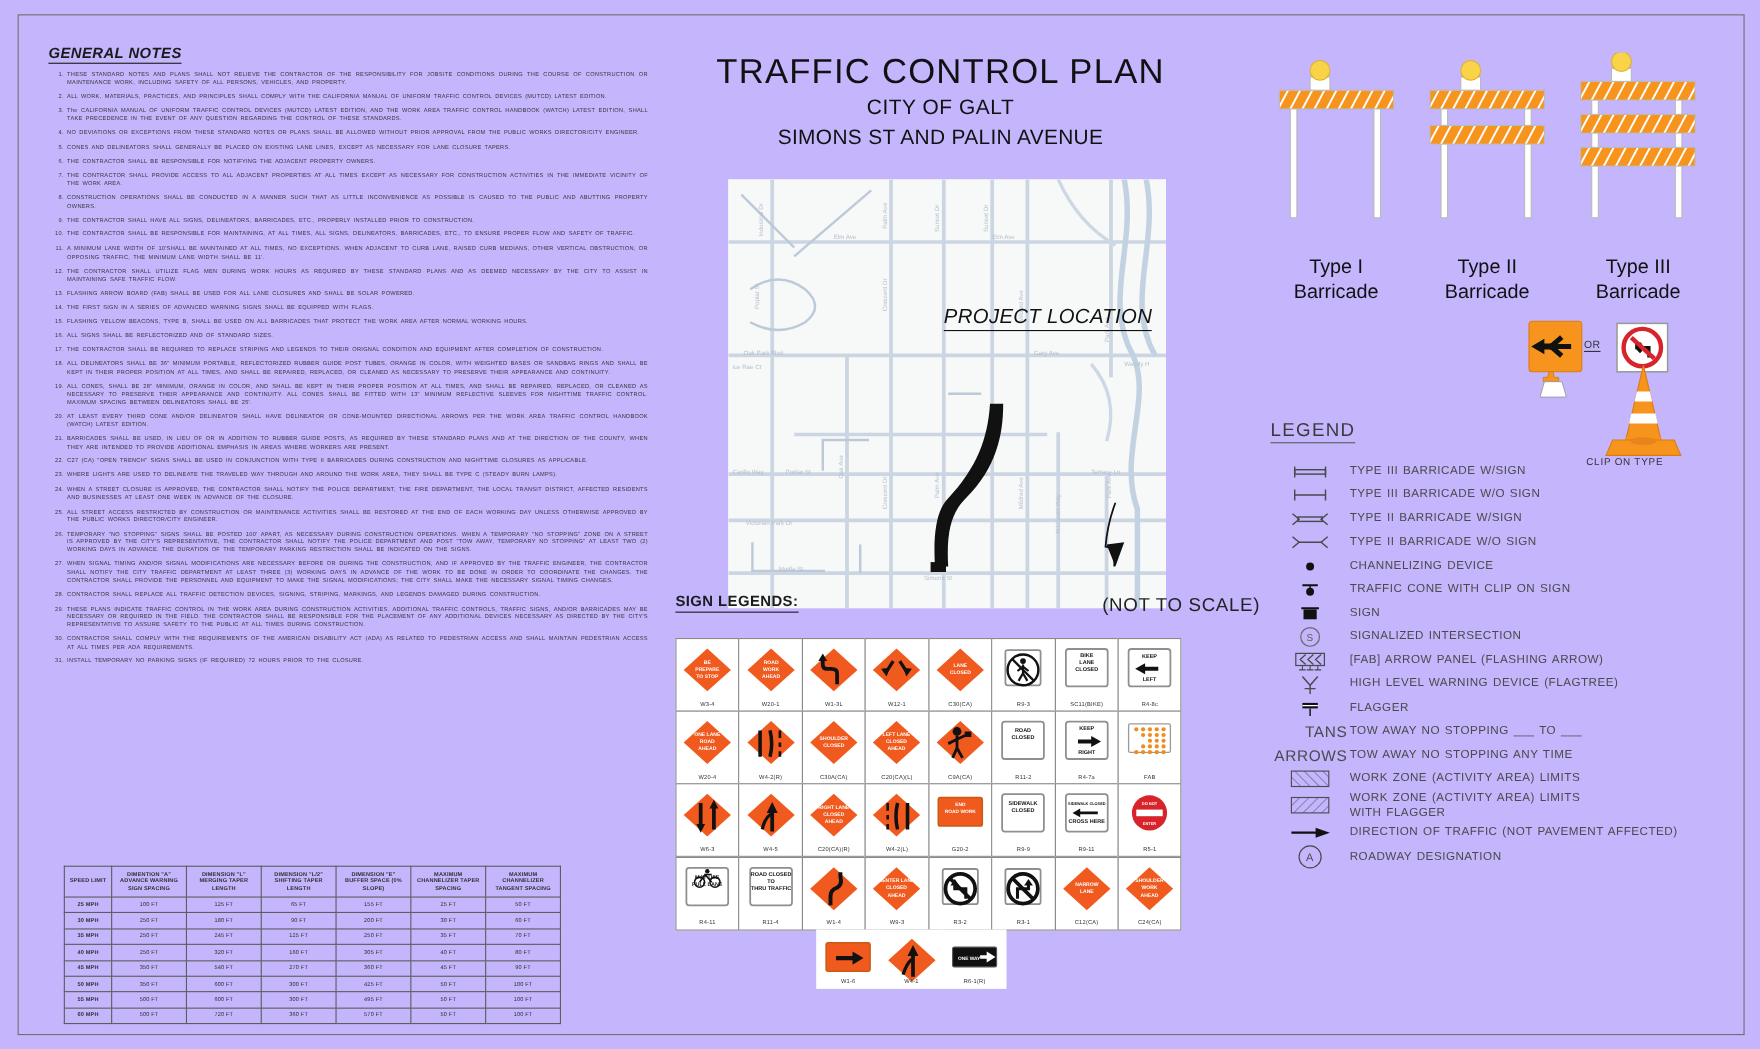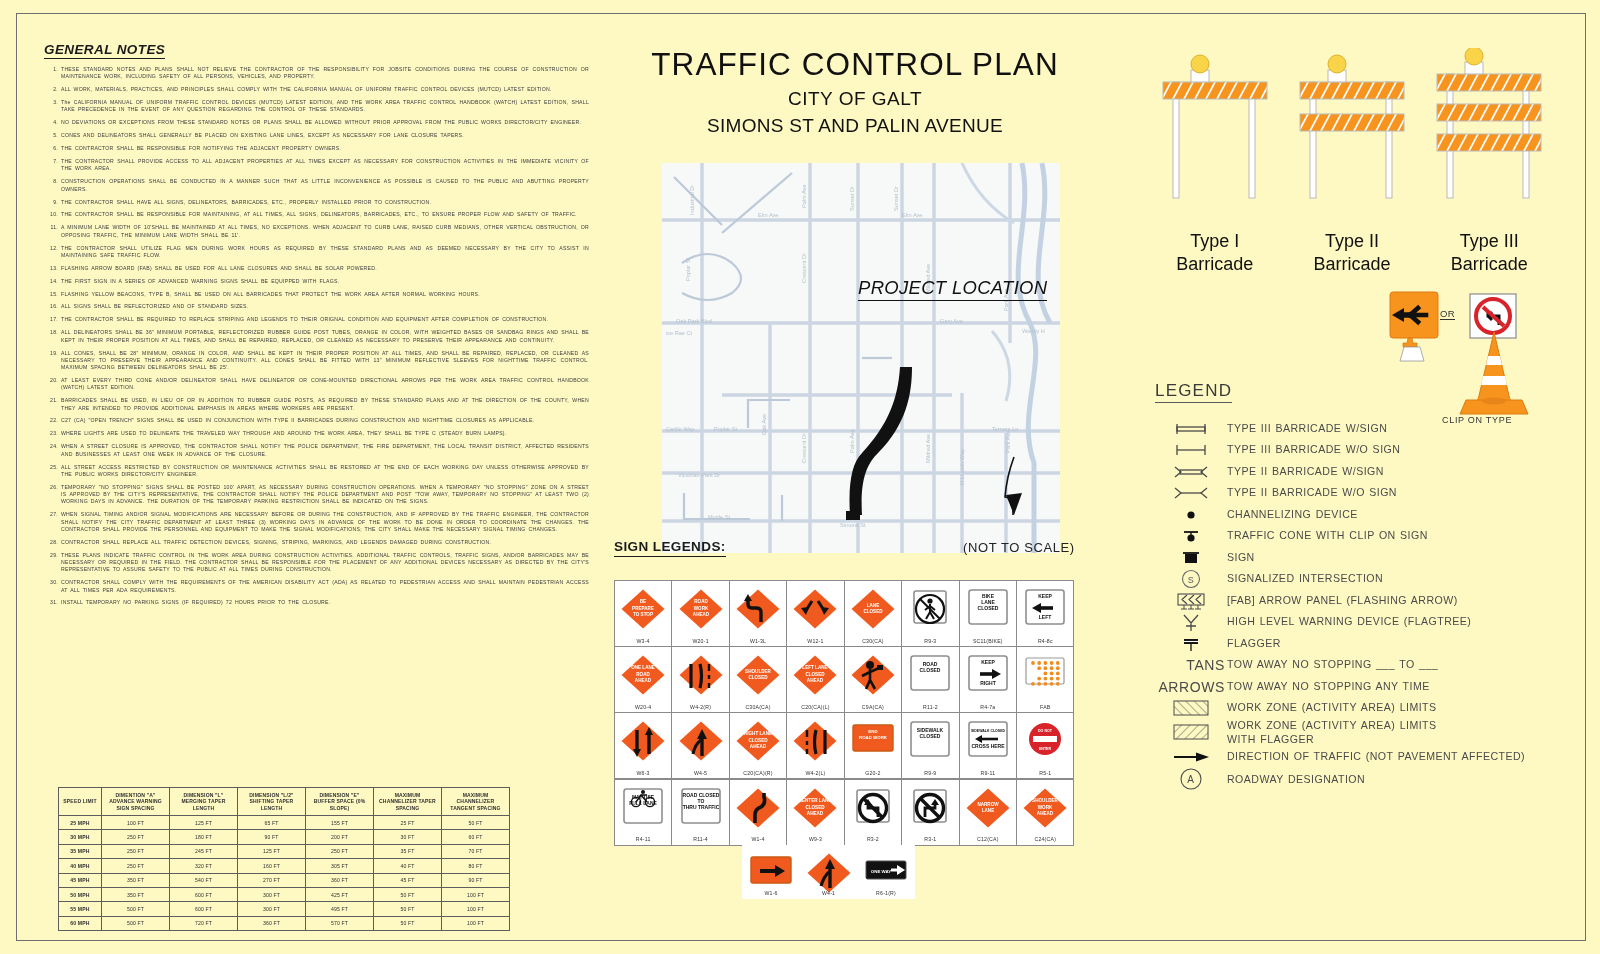--- a/index.html
+++ b/index.html
@@ -5,21 +5,21 @@
 <style>
   * { box-sizing: border-box; }
   html, body {
     margin: 0; padding: 0;
     background: #ffffff;
     font-family: "Liberation Sans", sans-serif;
   }
   #sheet {
     position: relative;
     width: 1600px; height: 954px;
-    background: #fef9c3;
+    background: #c4b5fd;
     overflow: hidden;
   }
   .border-outer {
     position: absolute;
     left: 16px; top: 13px;
     width: 1570px; height: 928px;
     border: 1.5px solid #6f6f6f;
   }
 
   
@@ -133,22 +133,22 @@
     font-style: italic;
     font-size: 18.5px;
     color: #111;
     letter-spacing: .3px;
     border-bottom: 1.5px solid #111;
     padding-bottom: 1px;
     white-space: nowrap;
   }
   #not-to-scale {
     position: absolute;
-    left: 963px; top: 540px;
-    font-size: 13px;
+    left: 1002px; top: 540px;
+    font-size: 17px;
     color: #222;
     letter-spacing: .6px;
   }
 
   
   #sign-legends-title {
     position: absolute;
     left: 614px; top: 539px;
     font-size: 13.5px;
     font-weight: 600;

